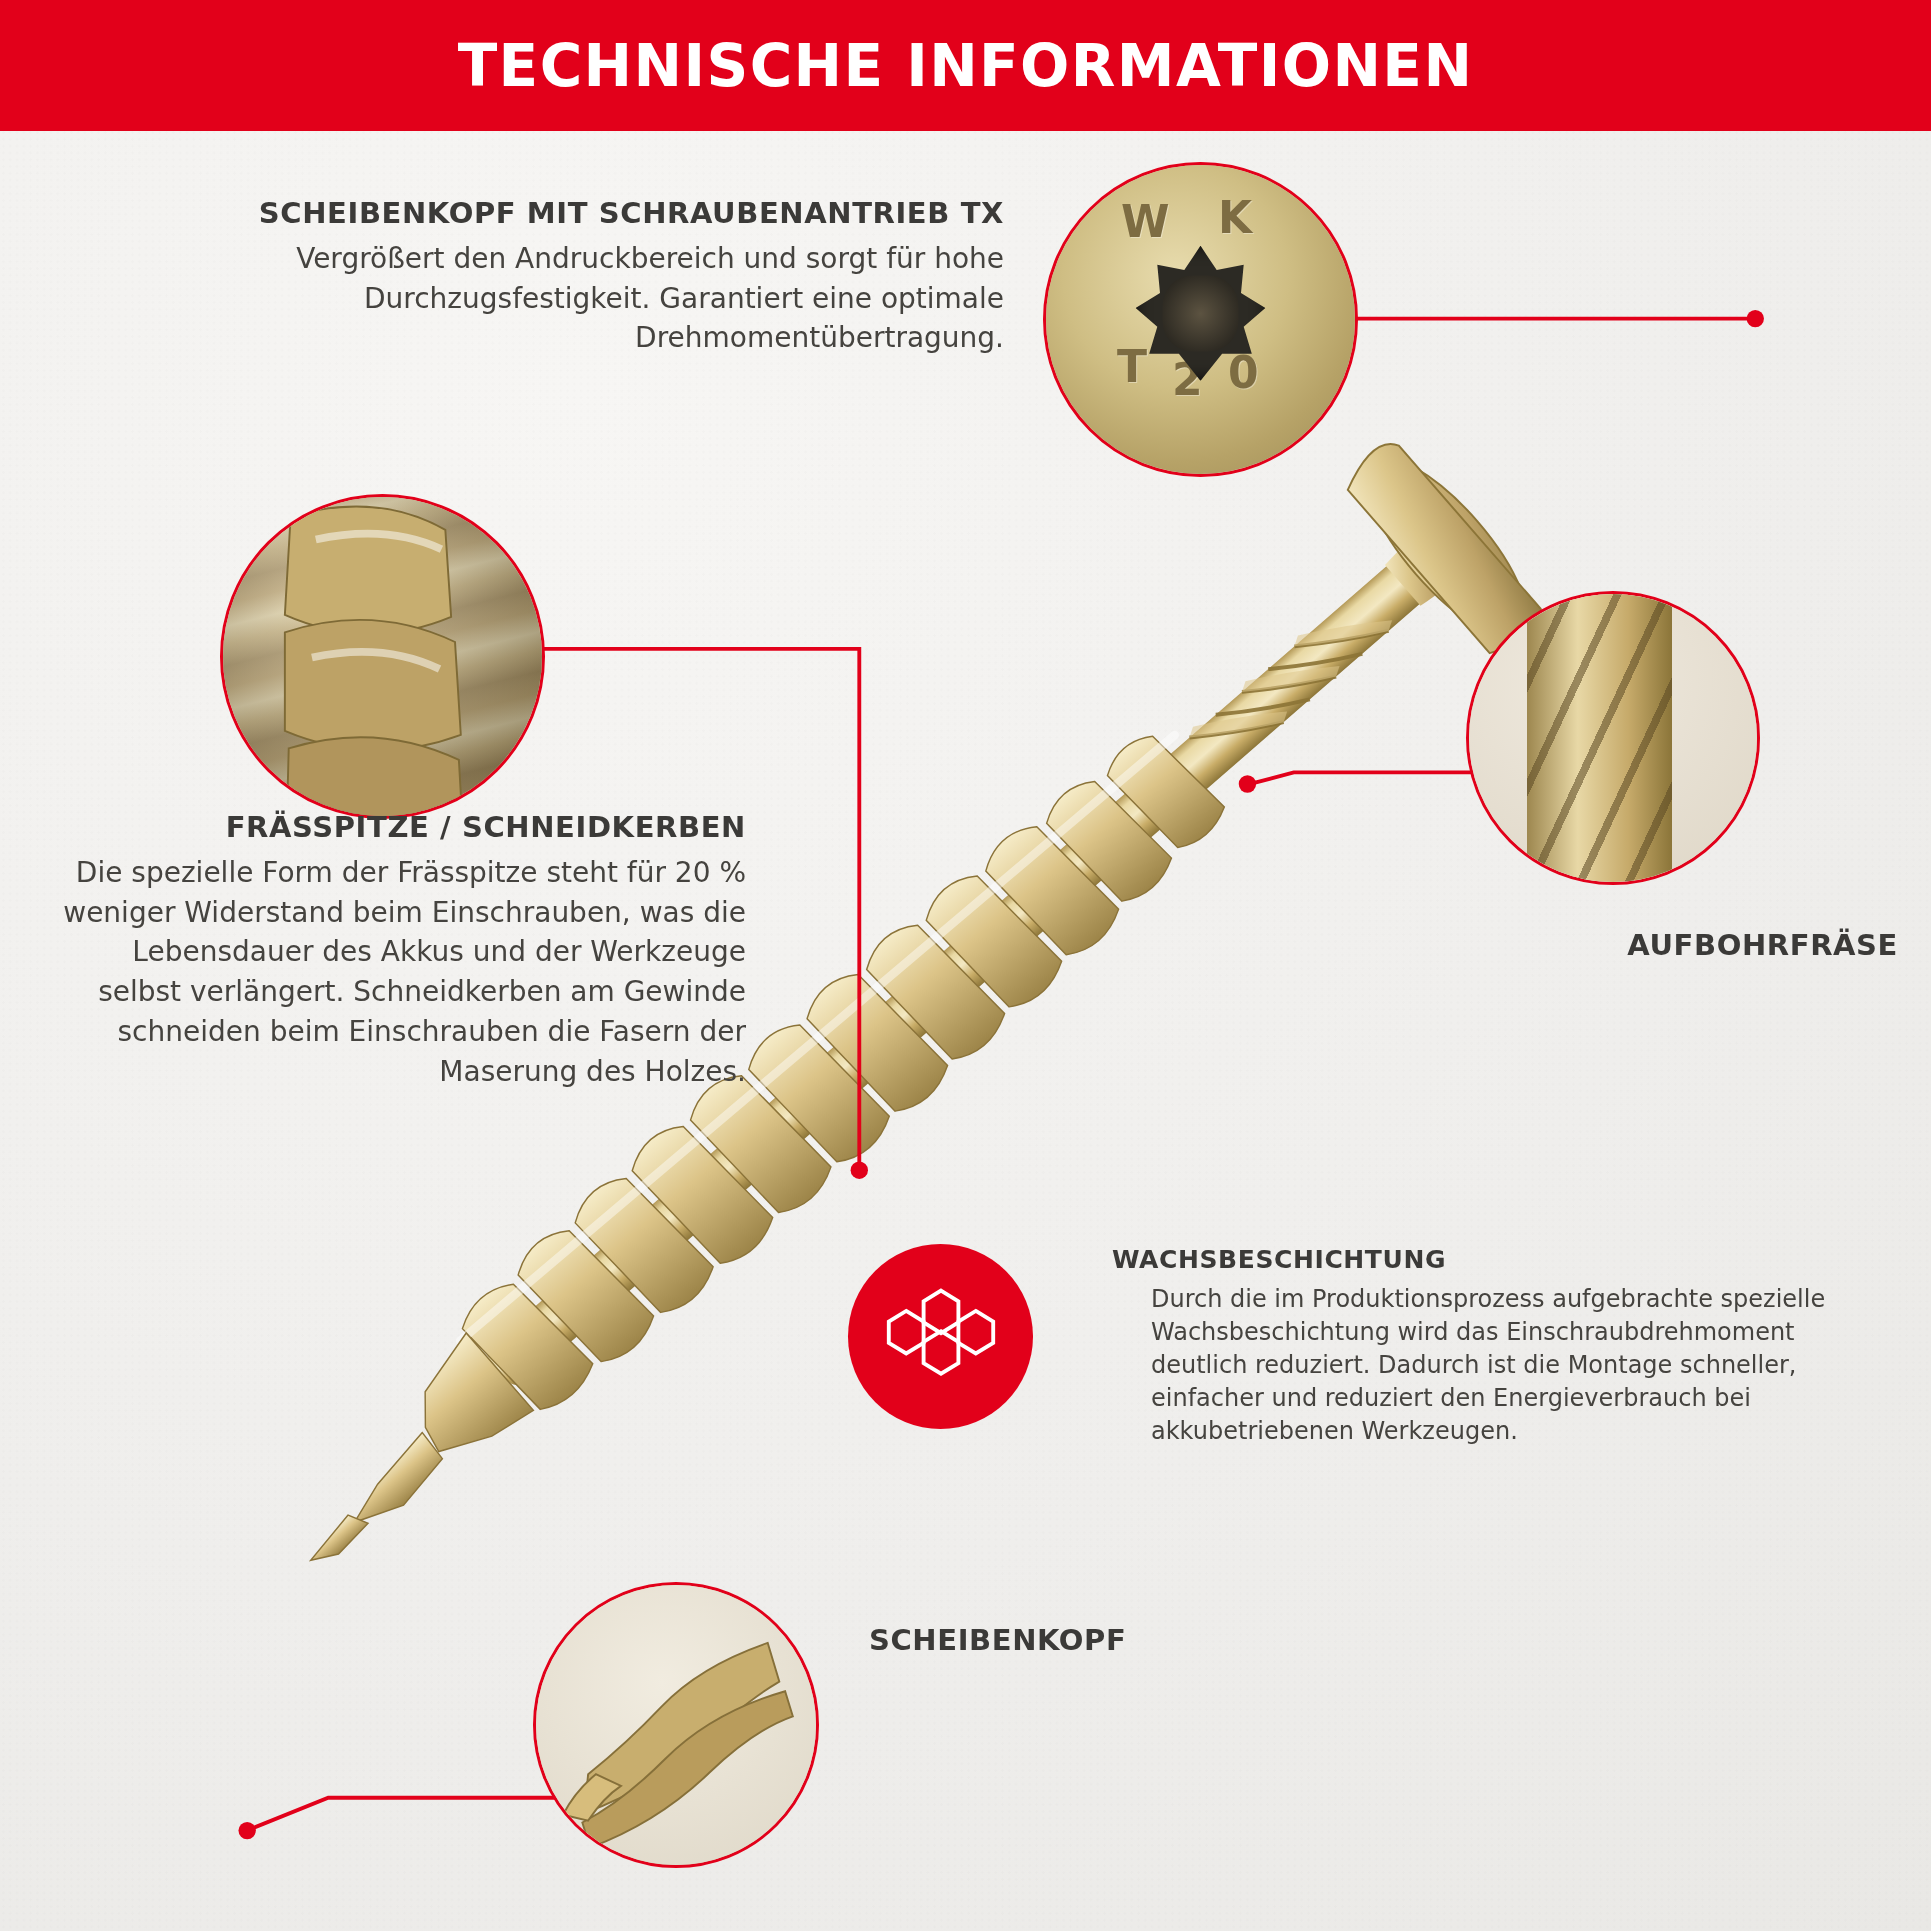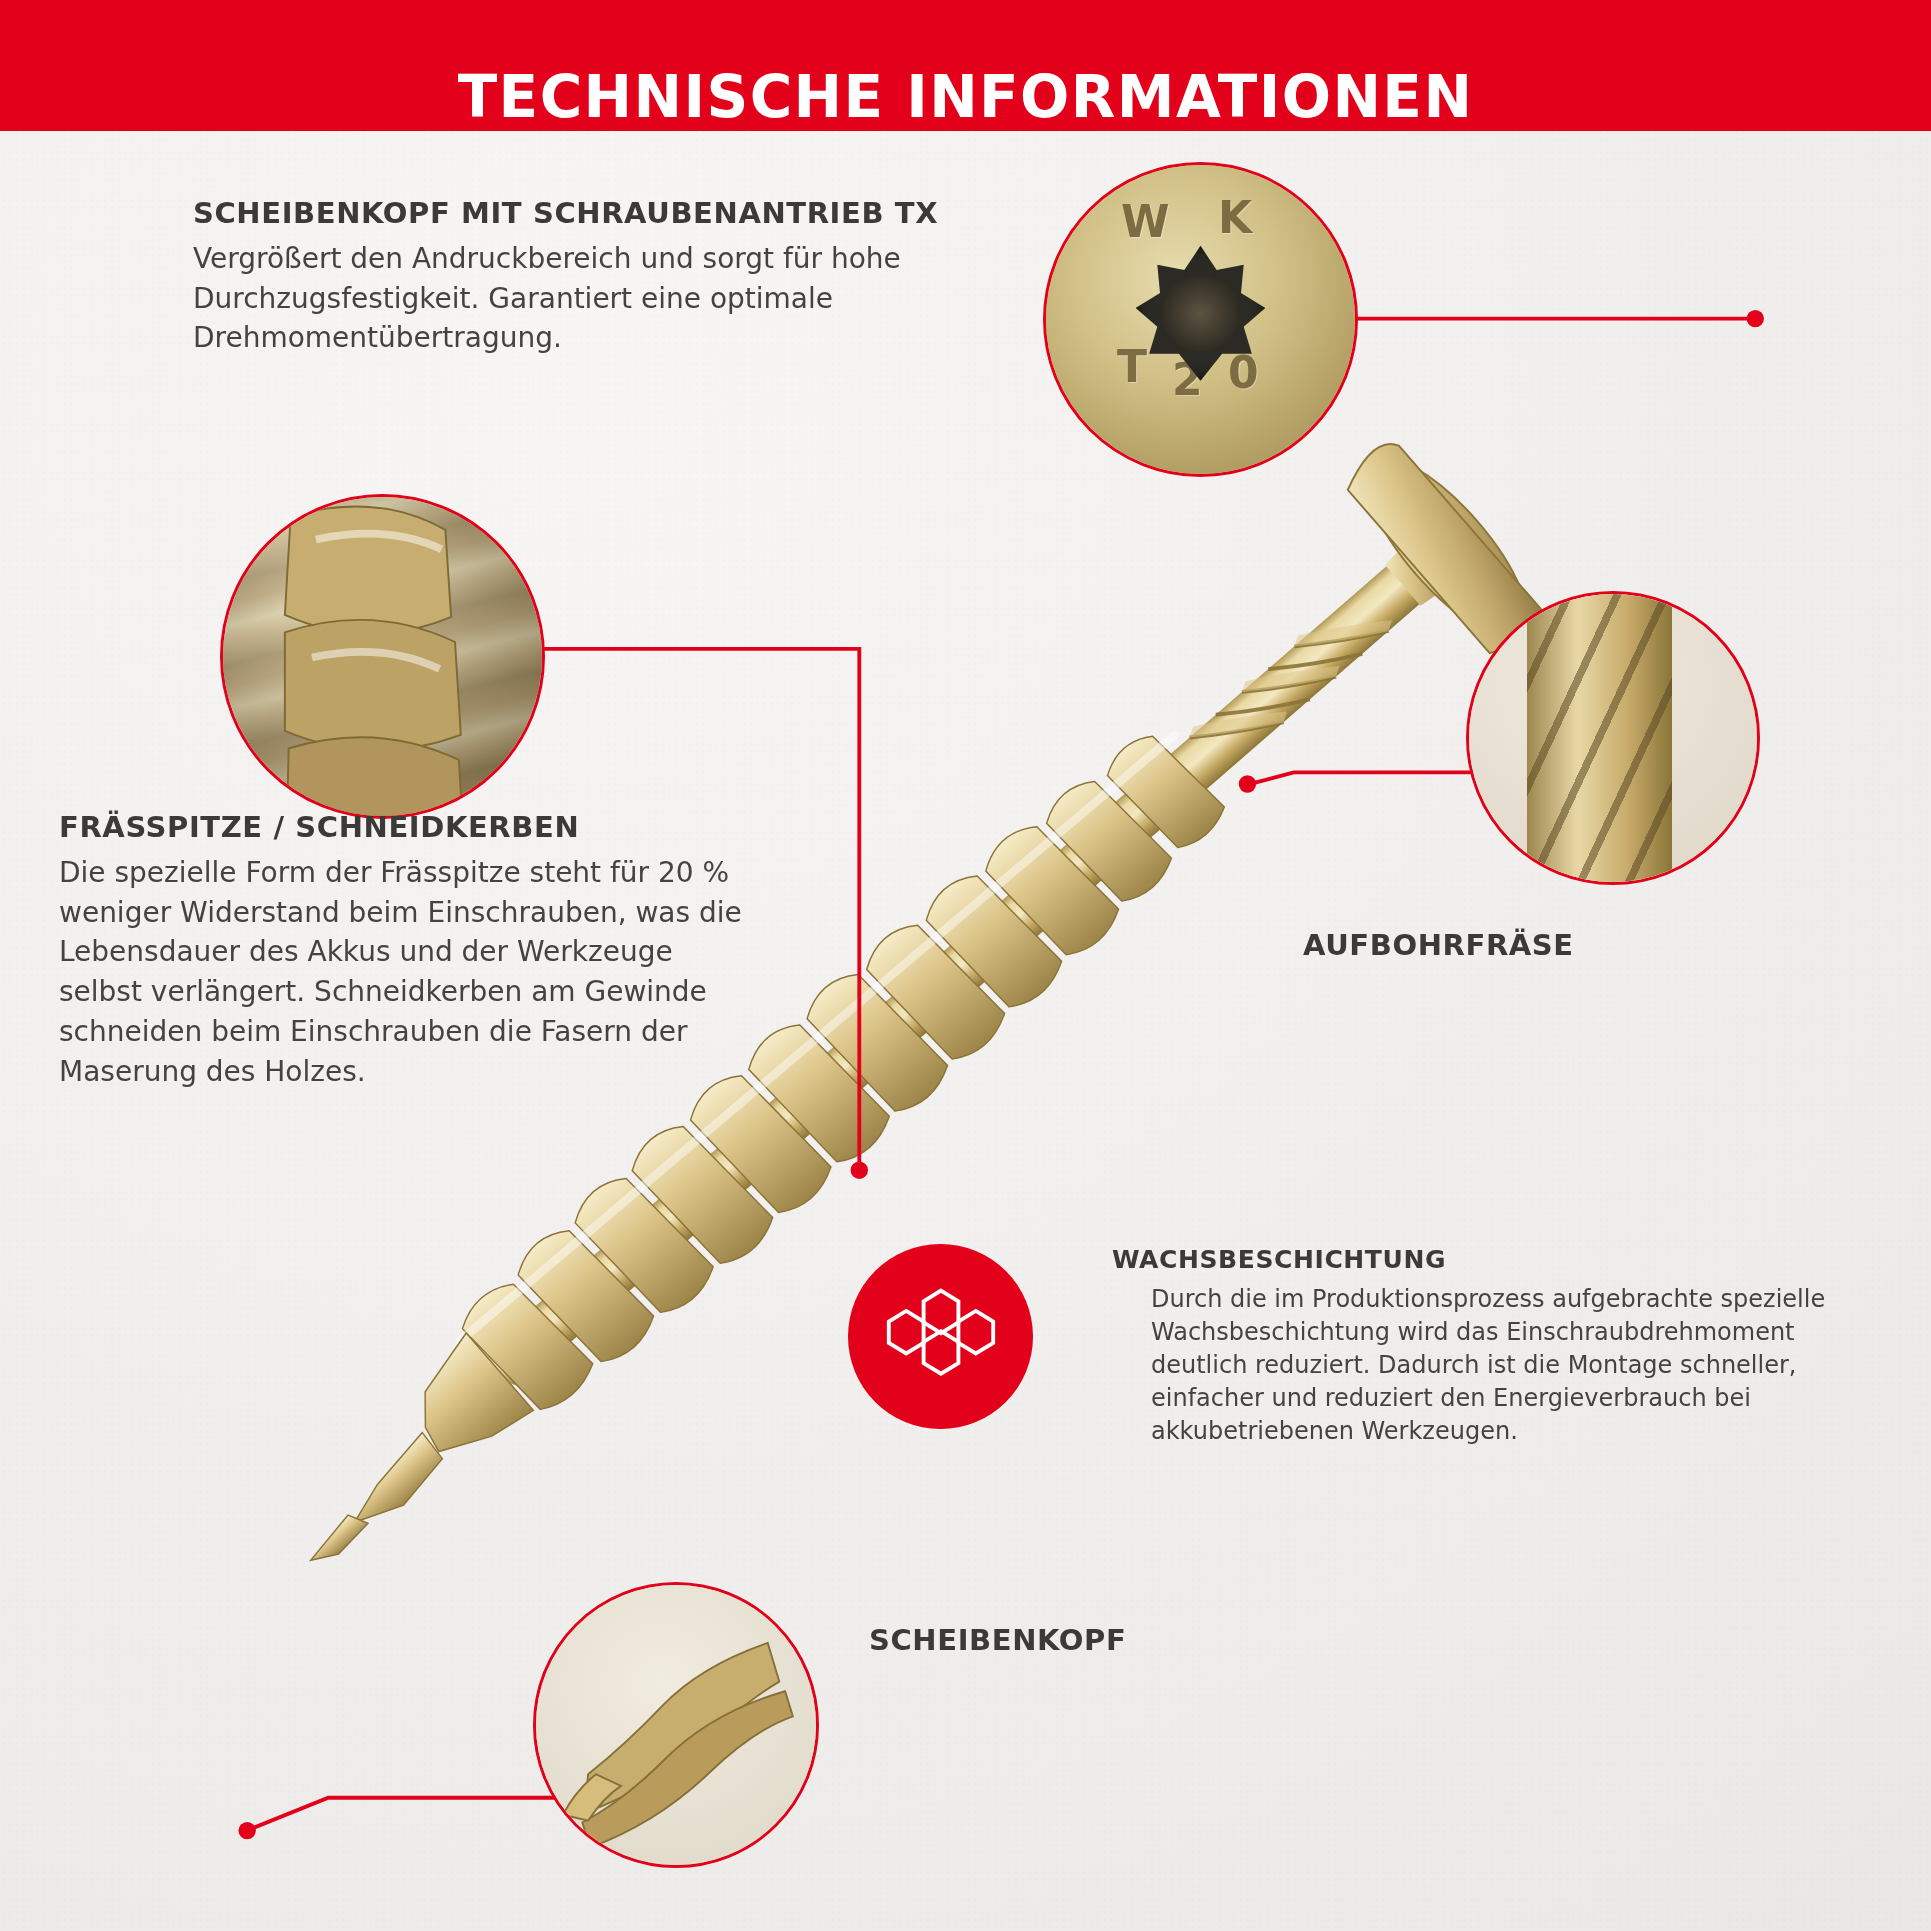--- a/index.html
+++ b/index.html
@@ -12,21 +12,21 @@
   }
   .page{
     position:absolute;inset:0;
     background:
       radial-gradient(circle at 30% 20%, #f7f6f4 0%, #efeeec 60%, #e9e8e5 100%);
   }
   
   .header{
     position:absolute;top:0;left:0;width:1931px;height:131px;
     background:#e2001a;
-    display:flex;align-items:flex-end;justify-content:center;
+    display:flex;align-items:center;justify-content:center;
   }
   .header-title{
     color:#ffffff;
     font-size:58px;
     font-weight:bold;
     letter-spacing:1.4px;
     font-family:"DejaVu Sans", sans-serif;
     white-space:nowrap;
   }
   
@@ -38,21 +38,21 @@
     color:#3b3a38;
     letter-spacing:0.6px;
     line-height:1.25;
   }
   .block p{
     margin:0;
     font-size:28px;
     line-height:1.42;
     color:#45433f;
   }
-  .t-center{text-align:left;}
+  .t-center{text-align:right;}
   .t-left{text-align:left;}
   .small p{font-size:24px;line-height:1.38;margin-left:39px;}
   .small h3{font-size:25px;}
 
   
   .circle{
     position:absolute;border-radius:50%;
     border:3.9px solid #e2001a;
     overflow:hidden;
     background:#d9cfb8;

